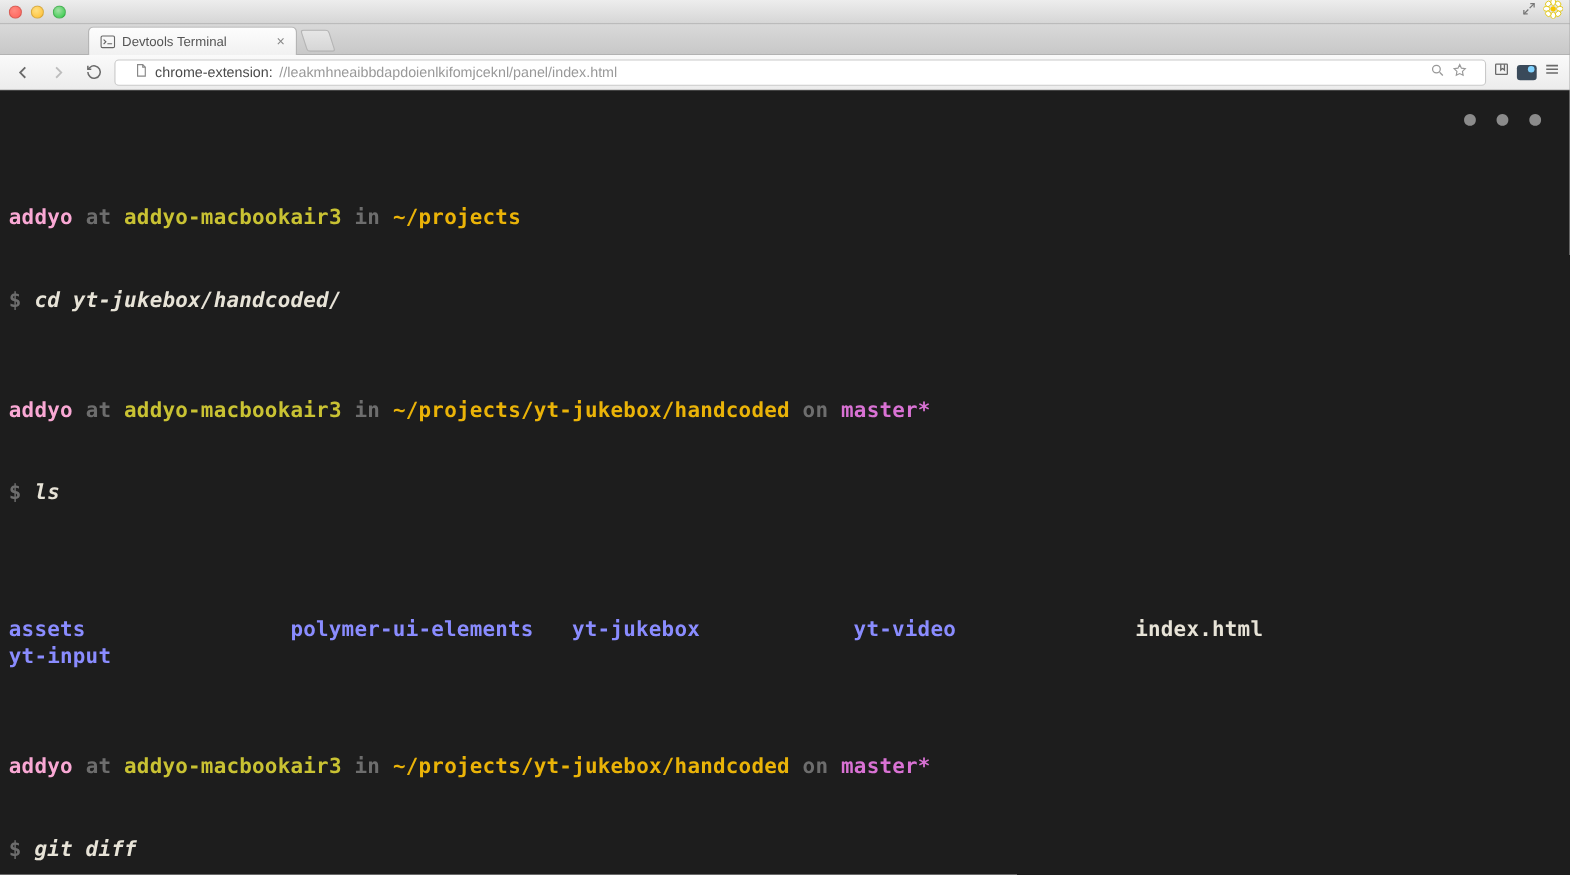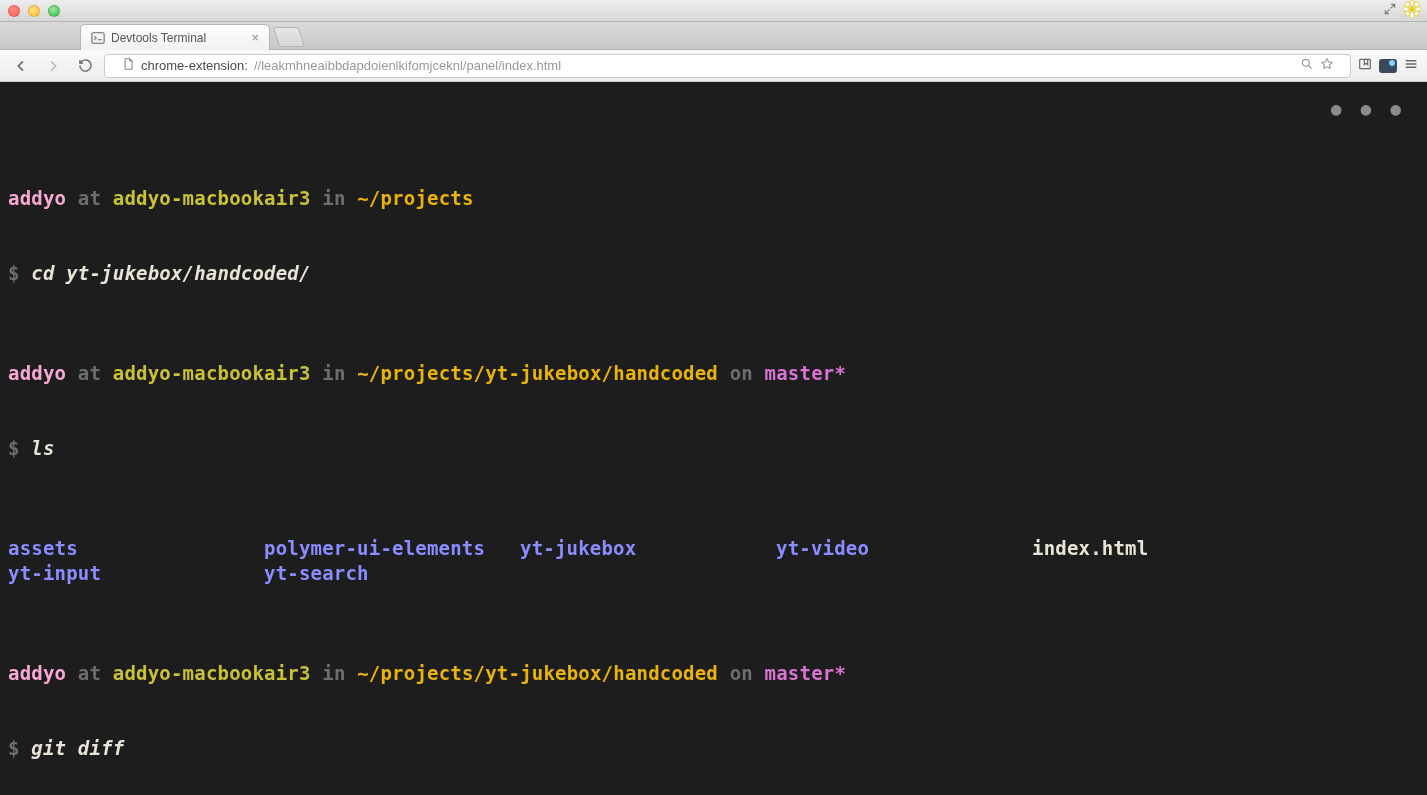--- a/index.html
+++ b/index.html
@@ -123,21 +123,21 @@
   .c-user   { color:#f9a8d4; }
   .c-dim    { color:#6d6d6d; }
   .c-host   { color:#c9c233; }
   .c-path   { color:#eab308; }
   .c-branch { color:#d972d4; }
   .c-prompt { color:#6d6d6d; }
   .c-cmd    { color:#e7e3d7;font-style:italic; }
   .c-dir    { color:#8a8cff; }
   .c-file   { color:#e7e3d7; }
 
-  .ls-grid { display:grid; grid-template-columns: 256px 256px 256px 256px auto; }
+  .ls-grid { display:grid; grid-template-columns: 256px 256px 256px 256px auto; margin-top: 24px; }
 </style>
 </head>
 <body>
 
 <div class="titlebar">
   <div class="traffic-lights">
     <div class="tl red"></div>
     <div class="tl yellow"></div>
     <div class="tl green"></div>
   </div>
@@ -242,21 +242,21 @@
   <div class="more-dots">● ● ●</div>
 
   <div><span class="c-user">addyo</span> <span class="c-dim">at</span> <span class="c-host">addyo-macbookair3</span> <span class="c-dim">in</span> <span class="c-path">~/projects</span></div>
   <div><span class="c-prompt">$</span> <span class="c-cmd">cd yt-jukebox/handcoded/</span></div>
 
   <div><span class="c-user">addyo</span> <span class="c-dim">at</span> <span class="c-host">addyo-macbookair3</span> <span class="c-dim">in</span> <span class="c-path">~/projects/yt-jukebox/handcoded</span> <span class="c-dim">on</span> <span class="c-branch">master*</span></div>
   <div><span class="c-prompt">$</span> <span class="c-cmd">ls</span></div>
 
   <div class="ls-grid">
     <span class="c-dir">assets</span><span class="c-dir">polymer-ui-elements</span><span class="c-dir">yt-jukebox</span><span class="c-dir">yt-video</span>
-    <span class="c-file">index.html</span><span class="c-dir">yt-input</span><span class="c-dir">yt-search</span><span></span>
+    <span class="c-file">index.html</span><span class="c-dir">yt-input</span><span></span>
   </div>
 
   <div><span class="c-user">addyo</span> <span class="c-dim">at</span> <span class="c-host">addyo-macbookair3</span> <span class="c-dim">in</span> <span class="c-path">~/projects/yt-jukebox/handcoded</span> <span class="c-dim">on</span> <span class="c-branch">master*</span></div>
   <div><span class="c-prompt">$</span> <span class="c-cmd">git diff</span></div>
 
   
   
   
   
   

